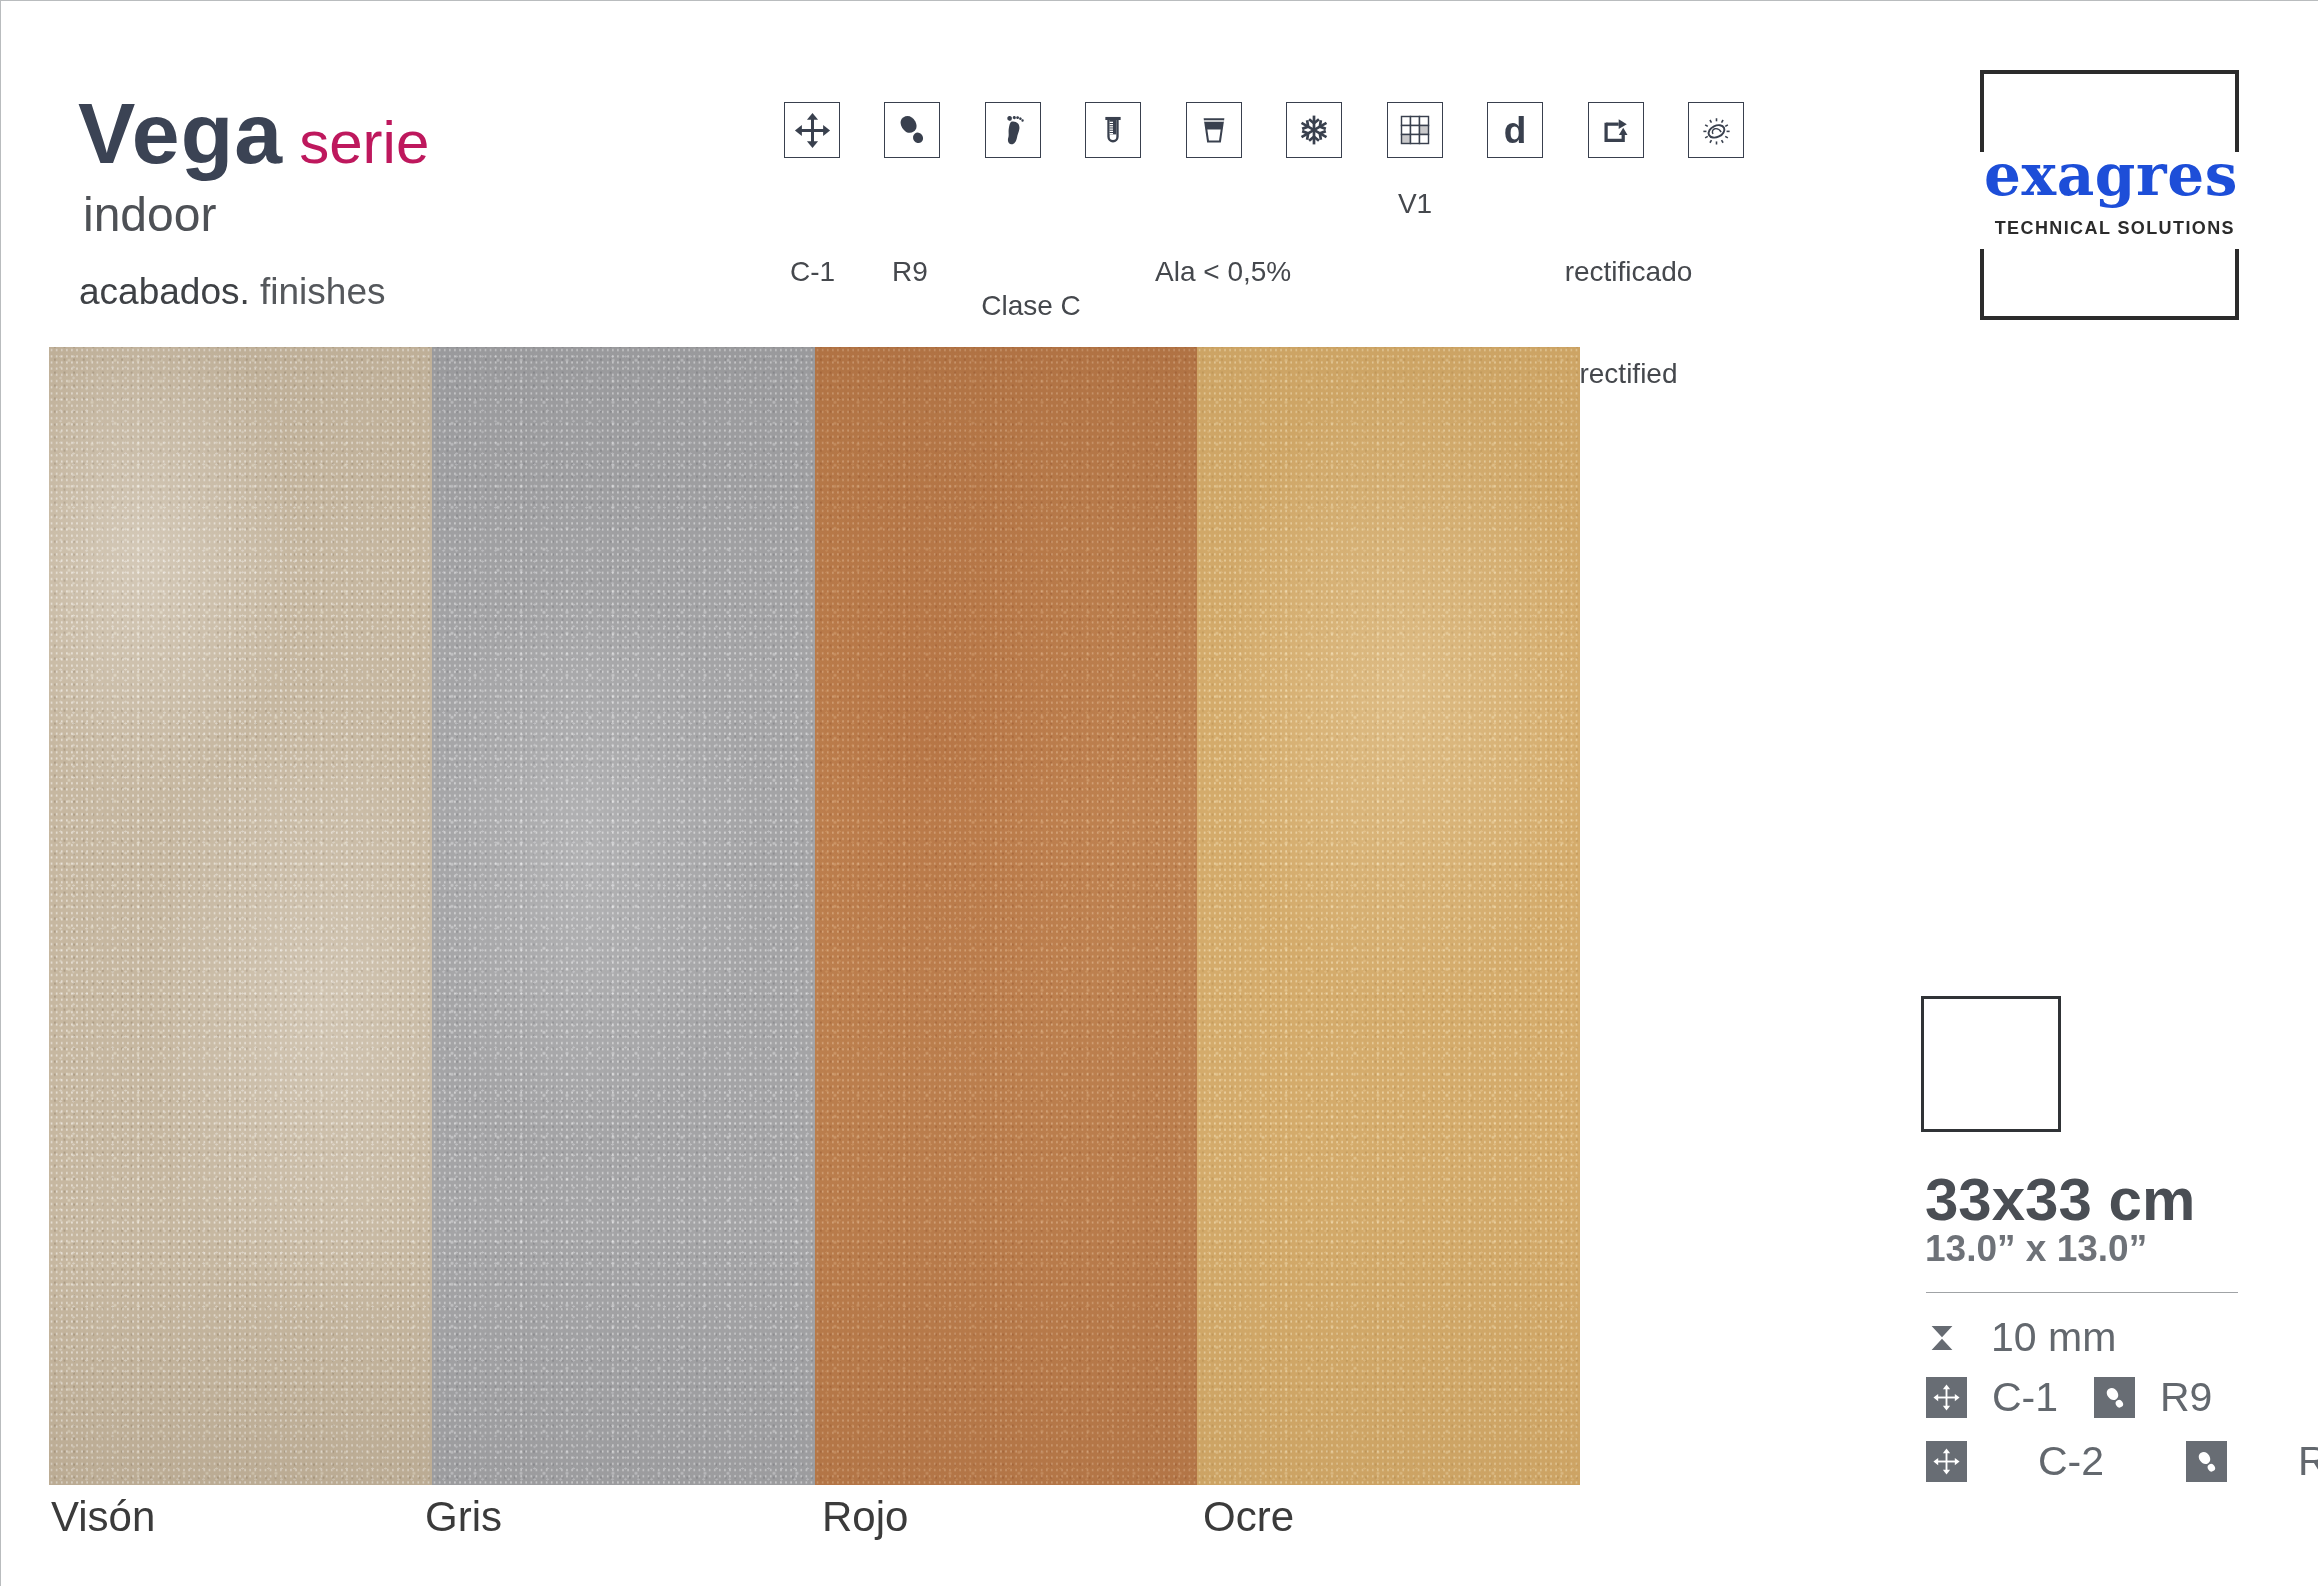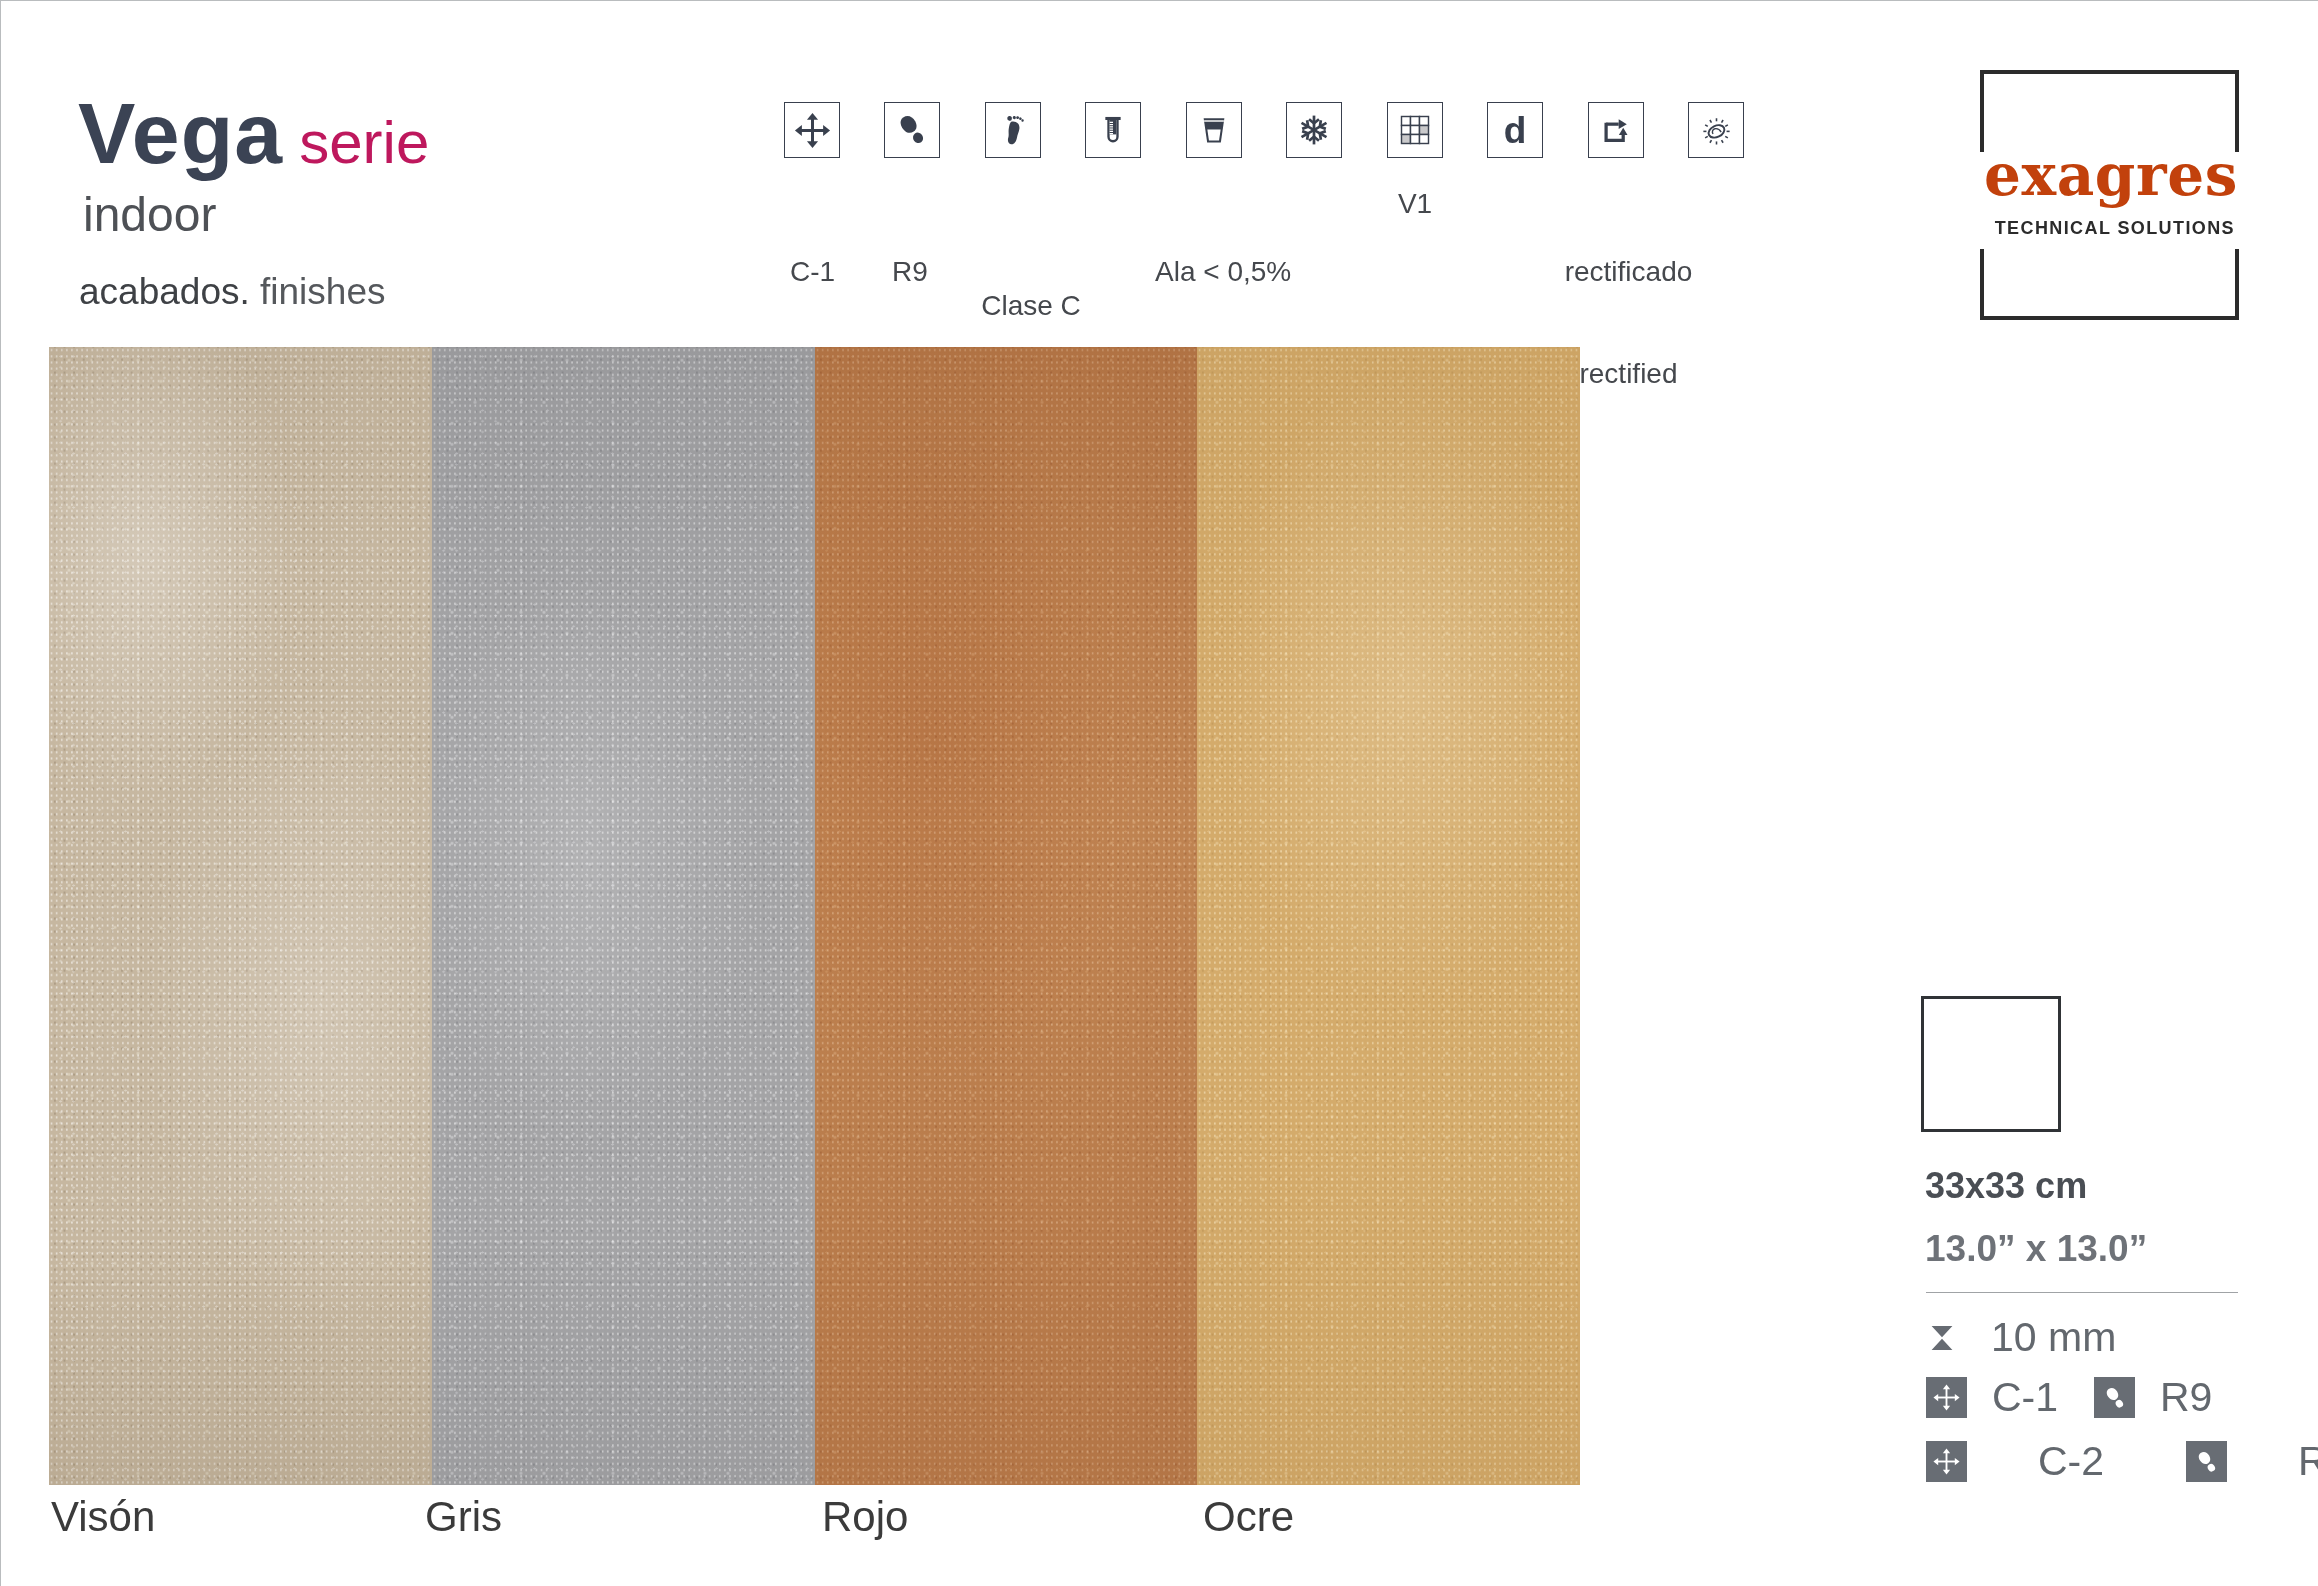--- a/index.html
+++ b/index.html
@@ -21,21 +21,21 @@
             border:1.7px solid #39404e;box-sizing:border-box;color:#39404e;
             display:flex;align-items:center;justify-content:center;}
   .spec-label{position:absolute;font-size:28px;line-height:34px;color:#45484d;white-space:pre;}
   .d-letter{font-size:37px;font-weight:700;line-height:1;}
 
   
   #logo{left:1980px;top:70px;width:259px;height:250px;border:4.5px solid #2b2b2b;box-sizing:border-box;}
   #logo .gap{position:absolute;width:13.6px;height:97px;top:78px;background:#fff;}
   #logo .gap.l{left:-6.8px;} #logo .gap.r{right:-6.8px;}
   #logo .brand{position:absolute;width:100%;text-align:right;top:67px;
-               font-family:"DejaVu Serif", serif;font-weight:600;font-size:58px;color:#c2410c;letter-spacing:0.6px;}
+               font-family:"DejaVu Serif", serif;font-weight:600;font-size:58px;color:#1d4ed8;letter-spacing:0.6px;}
   #logo .tagline{position:absolute;width:100%;text-align:right;top:144px;
                  font-weight:700;font-size:18px;letter-spacing:1.4px;color:#2b2b2b;}
 
   
   #tiles{left:49px;top:347px;width:1531px;height:1138px;display:flex;}
   .tile{position:relative;flex:1;overflow:hidden;}
   .layer{position:absolute;inset:0;}
   
   .t0 .grain{background-image:
       radial-gradient(rgba(255,255,255,.55) 0.7px, transparent 1.1px),
@@ -80,21 +80,21 @@
       background-size:5.1px 6.2px,7.4px 4px,13px 10.8px,9.6px 13px,23px 21px;
       background-position:0 0,2.3px 1.7px,5.1px 4px,1.1px 6.2px,8.5px 2.8px;}
   .t3 .blotch{background-image:
       radial-gradient(ellipse 50% 28% at 55% 30%, rgba(255,248,225,.22), transparent),
       linear-gradient(180deg, rgba(160,120,60,.14), transparent 30%, transparent 70%, rgba(150,108,50,.12));}
 
   .tile-label{position:absolute;top:1493px;font-size:42px;color:#3b3b3b;}
 
   
   #size-square{left:1921px;top:996px;width:140px;height:136px;border:3.4px solid #303336;box-sizing:border-box;background:#fff;}
-  #size-cm{left:1925px;top:1165px;font-size:36px;font-weight:700;color:#4a4e54;}
+  #size-cm{left:1925px;top:1165px;font-size:60px;font-weight:700;color:#4a4e54;}
   #size-in{left:1925px;top:1228px;font-size:37px;font-weight:700;color:#6e7278;}
   #side-hr{left:1926px;top:1292px;width:312px;border-top:1.7px solid #a0a3a6;height:0;}
   #thickness-row{left:1926px;top:1314px;display:flex;align-items:center;color:#666b72;}
   #thickness-row .val{font-size:41px;color:#63686e;margin-left:33px;}
   .rate-row{position:absolute;left:1926px;display:flex;align-items:center;}
   .rate-box{width:41px;height:41px;background:#686d74;color:#ffffff;
             display:flex;align-items:center;justify-content:center;flex:none;}
   .rate-val{font-size:41px;color:#63686e;margin-left:25px;width:102px;}
   svg{display:block;}
 </style>

